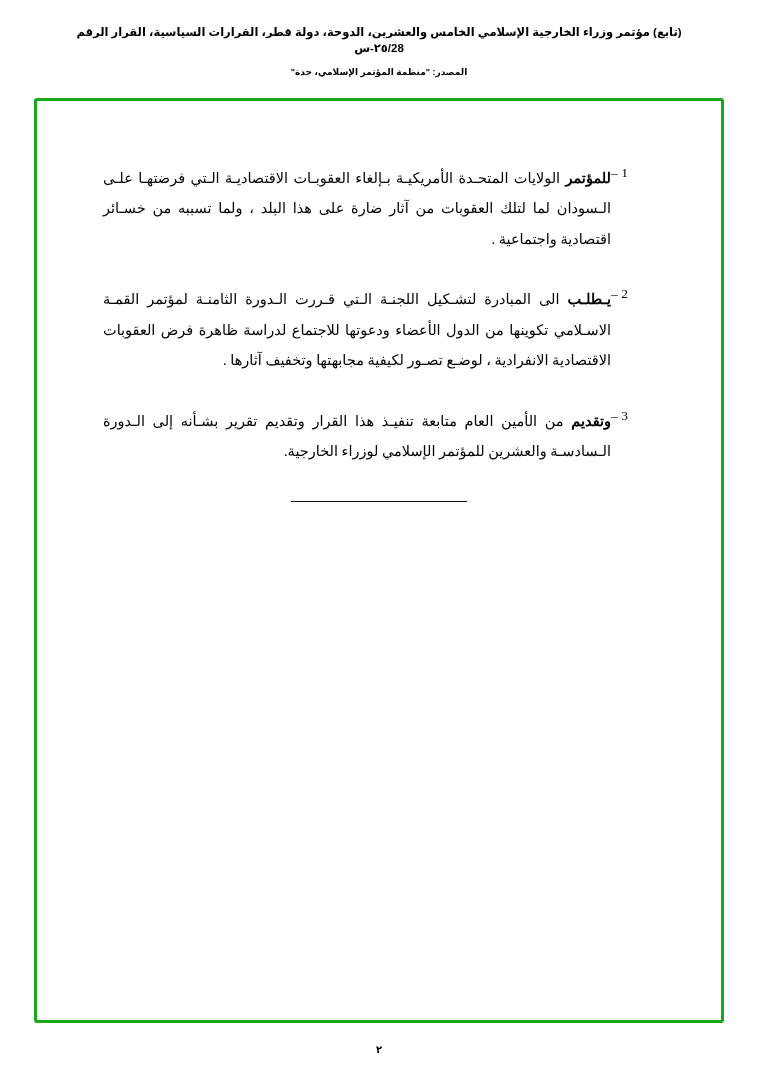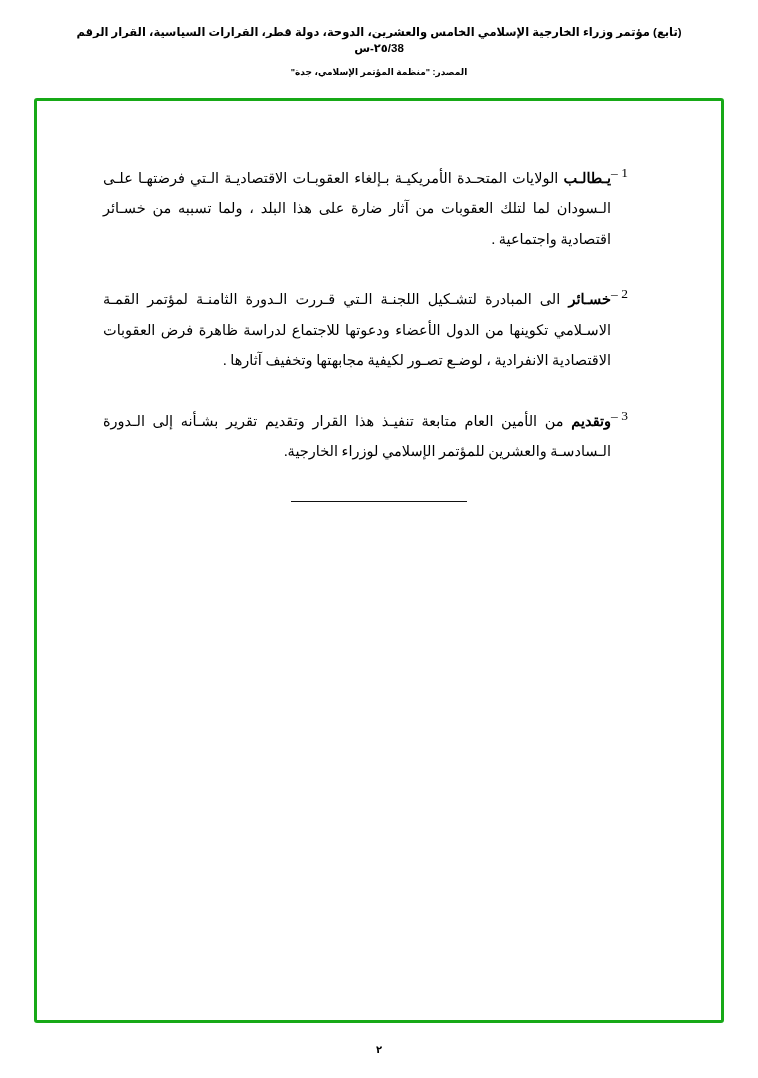--- a/index.html
+++ b/index.html
@@ -120,37 +120,37 @@
     font-weight: bold;
     color: #000;
   }
 </style>
 </head>
 <body>
 
 <div class="page">
 
   <div class="header">
-    <div class="header-line1">(تابع) مؤتمر وزراء الخارجية الإسلامي الخامس والعشرين، الدوحة، دولة قطر، القرارات السياسية، القرار الرقم ٢٥/38-س</div>
+    <div class="header-line1">(تابع) مؤتمر وزراء الخارجية الإسلامي الخامس والعشرين، الدوحة، دولة قطر، القرارات السياسية، القرار الرقم ٢٥/28-س</div>
     <div class="header-line2">المصدر:  "منظمة المؤتمر الإسلامي، جدة"</div>
   </div>
 
   <div class="frame">
     <div class="frame-inner">
 
       <div class="clauses">
 
         <div class="clause clause-1">
           <div class="clause-num">1 –</div>
-          <div class="clause-body"><span class="verb">يـطالـب</span><span> الولايات المتحـدة الأمريكيـة بـإلغاء العقوبـات الاقتصاديـة الـتي فرضتهـا علـى الـسودان لما لتلك العقوبات من آثار ضارة على هذا البلد ، ولما تسببه من خسـائر اقتصادية واجتماعية .</span></div>
+          <div class="clause-body"><span class="verb">للمؤتمر</span><span> الولايات المتحـدة الأمريكيـة بـإلغاء العقوبـات الاقتصاديـة الـتي فرضتهـا علـى الـسودان لما لتلك العقوبات من آثار ضارة على هذا البلد ، ولما تسببه من خسـائر اقتصادية واجتماعية .</span></div>
         </div>
 
         <div class="clause clause-2">
           <div class="clause-num">2 –</div>
-          <div class="clause-body"><span class="verb">خسـائر</span><span> الى المبادرة لتشـكيل اللجنـة الـتي قـررت الـدورة الثامنـة لمؤتمر القمـة الاسـلامي تكوينها من الدول الأعضاء ودعوتها للاجتماع لدراسة ظاهرة فرض العقوبات الاقتصادية الانفرادية ، لوضـع تصـور لكيفية مجابهتها وتخفيف آثارها .</span></div>
+          <div class="clause-body"><span class="verb">يـطلـب</span><span> الى المبادرة لتشـكيل اللجنـة الـتي قـررت الـدورة الثامنـة لمؤتمر القمـة الاسـلامي تكوينها من الدول الأعضاء ودعوتها للاجتماع لدراسة ظاهرة فرض العقوبات الاقتصادية الانفرادية ، لوضـع تصـور لكيفية مجابهتها وتخفيف آثارها .</span></div>
         </div>
 
         <div class="clause clause-3">
           <div class="clause-num">3 –</div>
           <div class="clause-body"><span class="verb">وتقديم</span><span> من الأمين العام متابعة تنفيـذ هذا القرار وتقديم تقرير بشـأنه إلى الـدورة الـسادسـة والعشرين للمؤتمر الإسلامي لوزراء الخارجية.</span></div>
         </div>
 
       </div>
 
       <div class="sep-wrap">

